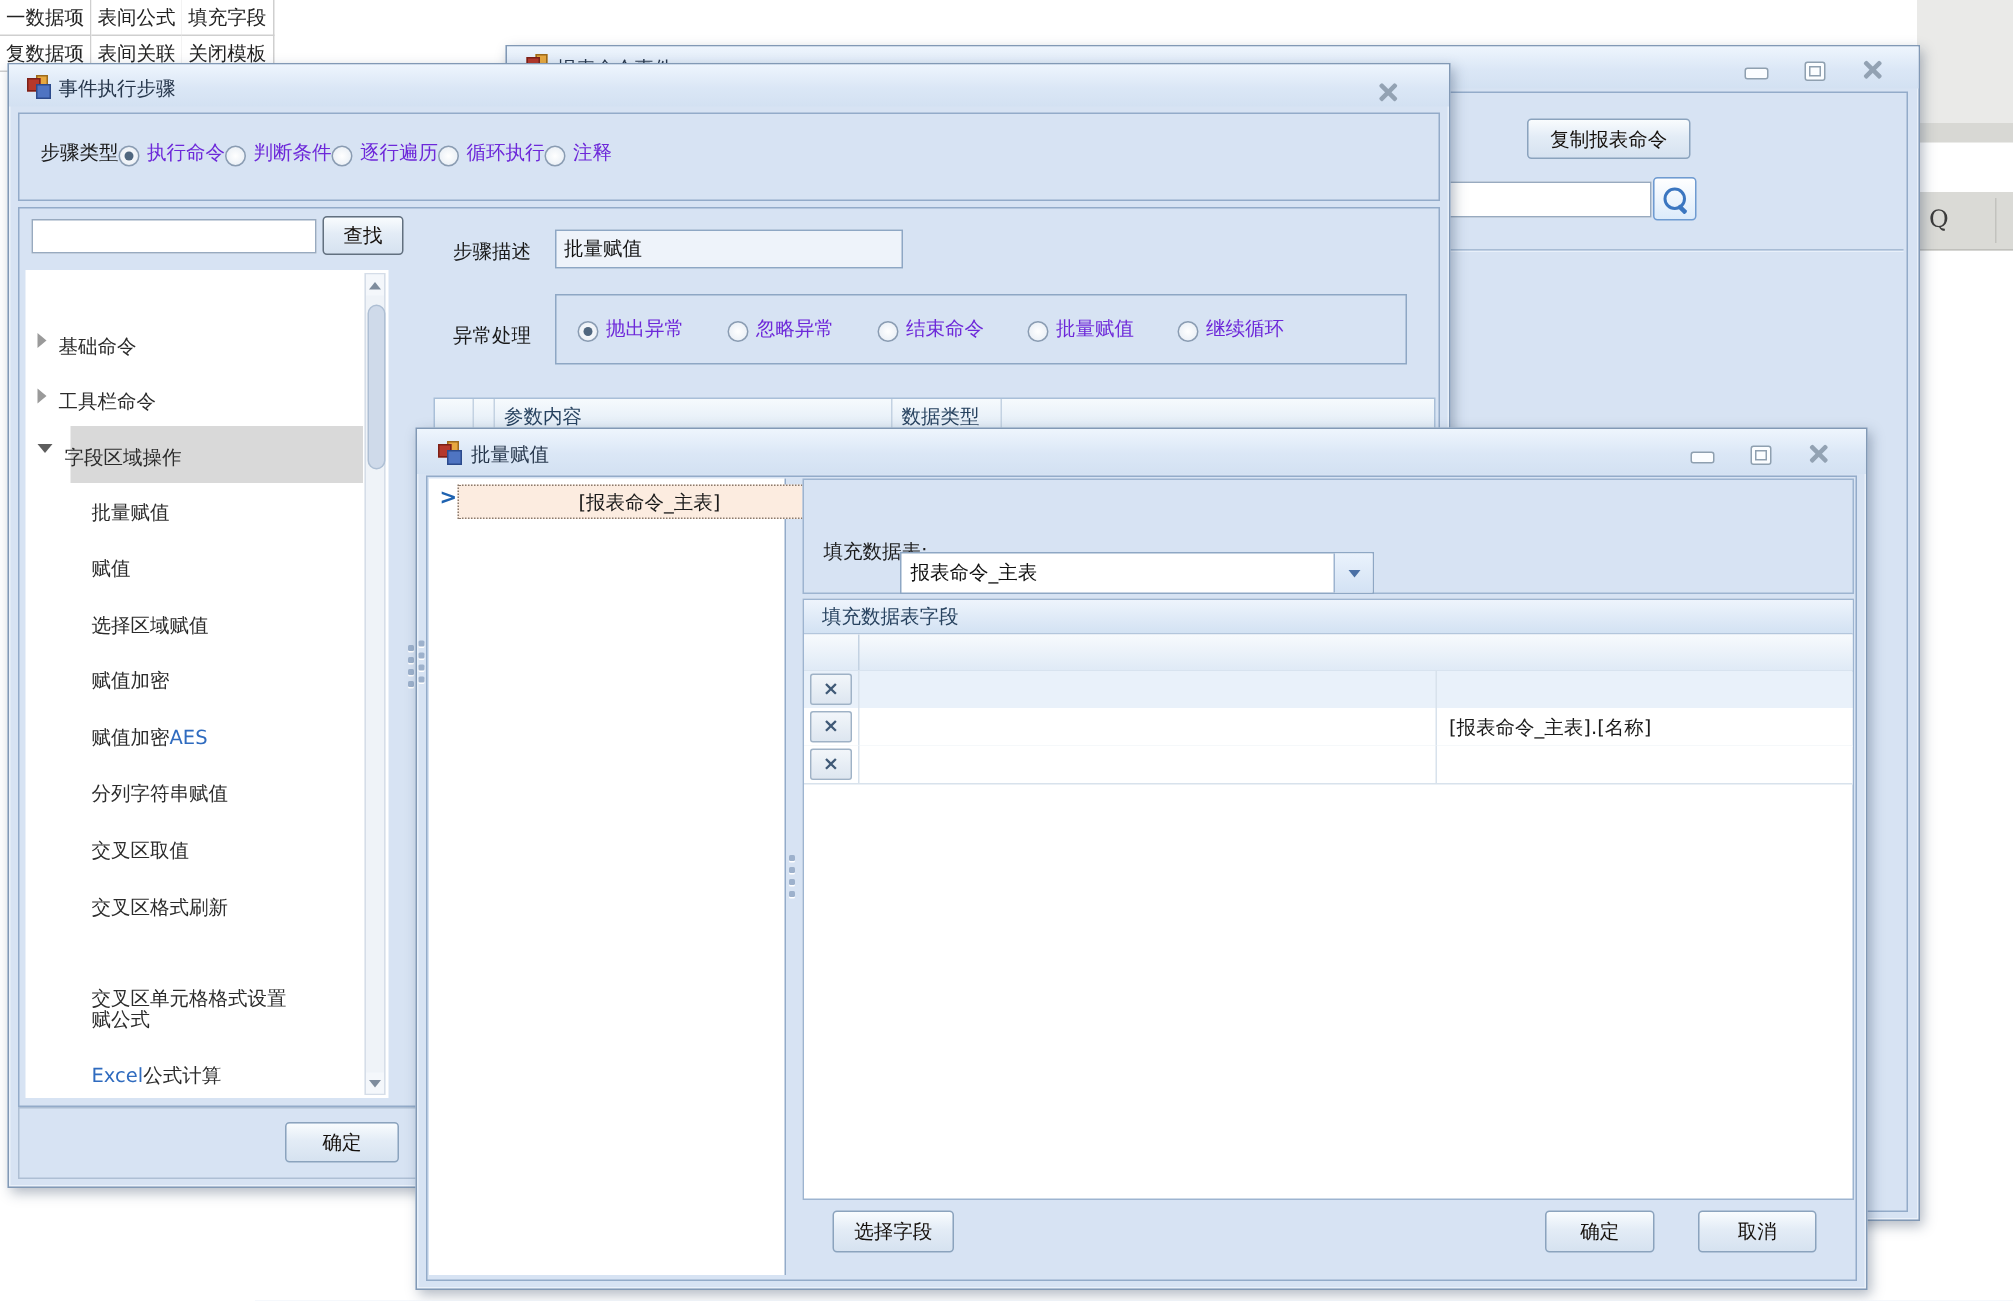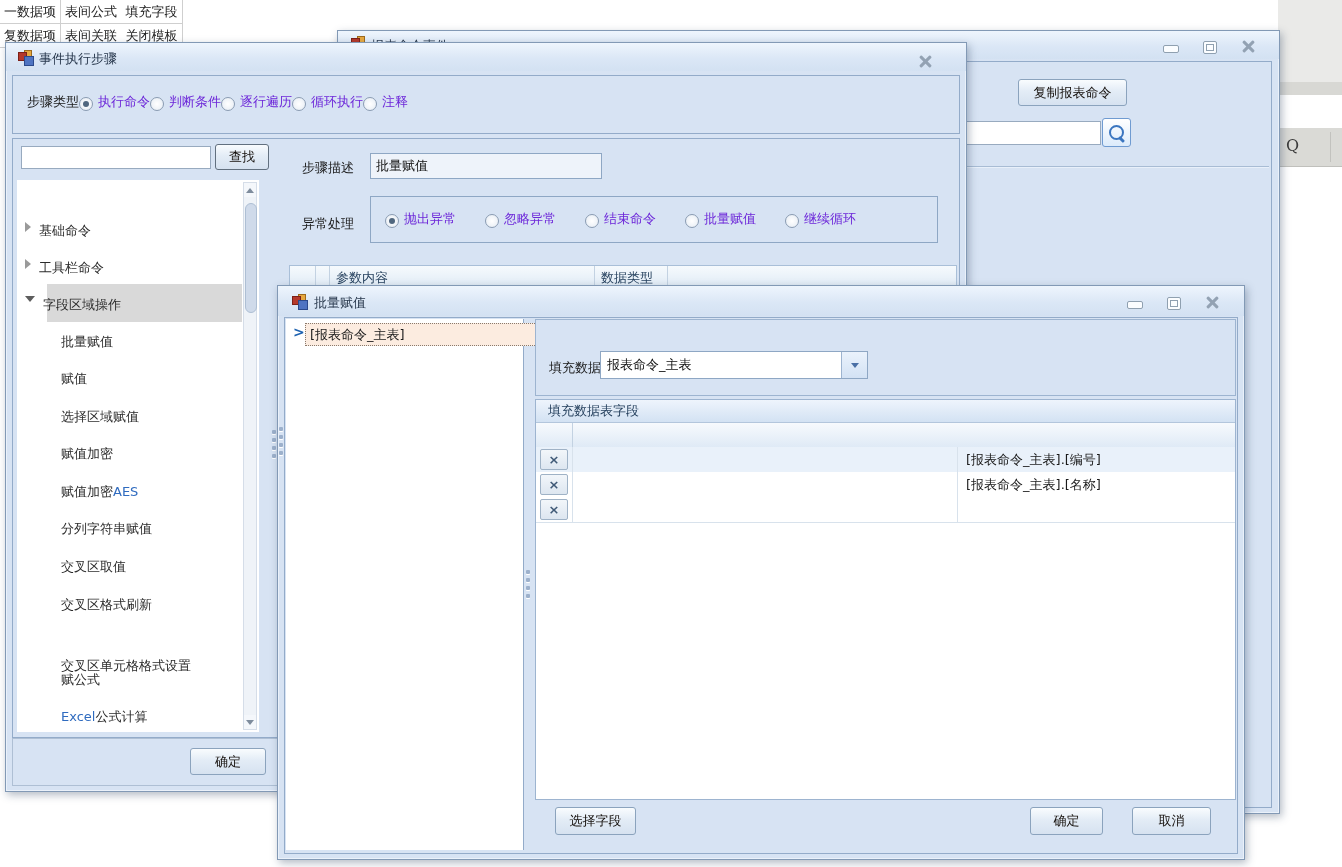--- a/index.html
+++ b/index.html
@@ -338,57 +338,54 @@
         <i></i>
         <i></i>
         <i></i>
         <i></i>
       </div>
 
     <div class="panel" style="left:6px;top:31px;width:952px;height:535px;">
 
       <div class="white abs" style="left:1px;top:1px;width:237px;height:531px;border-right:1px solid #93abc9;">
         <span class="chev" style="left:7px;top:5px;">&gt;</span>
-        <div class="btree-item" style="left:19px;top:4px;width:252px;">
+        <div class="btree-item" style="left:19px;top:4px;width:252px;justify-content:center;">
             <span>[报表命令_主表]</span>
           </div>
       </div>
 
       <div class="grip" style="left:241px;top:252px;">
           <i></i>
           <i></i>
           <i></i>
           <i></i>
         </div>
 
       <div class="abs" style="left:250px;top:1px;width:701px;height:531px;">
 
         <div class="panel" style="left:0;top:0;width:699px;height:75px;border-color:#9db4d0;">
           <div class="lbl" style="left:13px;top:39px;">填充数据表:</div>
-          <div class="combo" style="left:64px;top:31px;width:268px;height:28px;">
+          <div class="combo" style="left:64px;top:48px;width:316px;height:28px;">
             <div class="cval">报表命令_主表</div>
             <div class="cbtn"></div>
           </div>
         </div>
 
         <div class="panel white" style="left:0;top:80px;width:699px;height:399px;border-color:#9db4d0;">
           <div class="band">填充数据表字段</div>
           <div class="ghead">
             <div class="gc" style="width:37px;"></div>
           </div>
           <div class="grow alt" style="top:47px;">
             <div class="gc" style="width:37px;">
                 <span class="xbtn">×</span>
               </div>
             <div class="gc" style="width:385px;">
                 <span class="gtxt"></span>
               </div>
-            <div class="gc" style="flex:1;border-right:none;">
-                <span class="gtxt">[报表命令_主表].[编号]</span>
-              </div>
           </div>
           <div class="grow" style="top:72px;">
             <div class="gc" style="width:37px;">
                 <span class="xbtn">×</span>
               </div>
             <div class="gc" style="width:385px;">
                 <span class="gtxt"></span>
               </div>
             <div class="gc" style="flex:1;border-right:none;">
                 <span class="gtxt">[报表命令_主表].[名称]</span>

